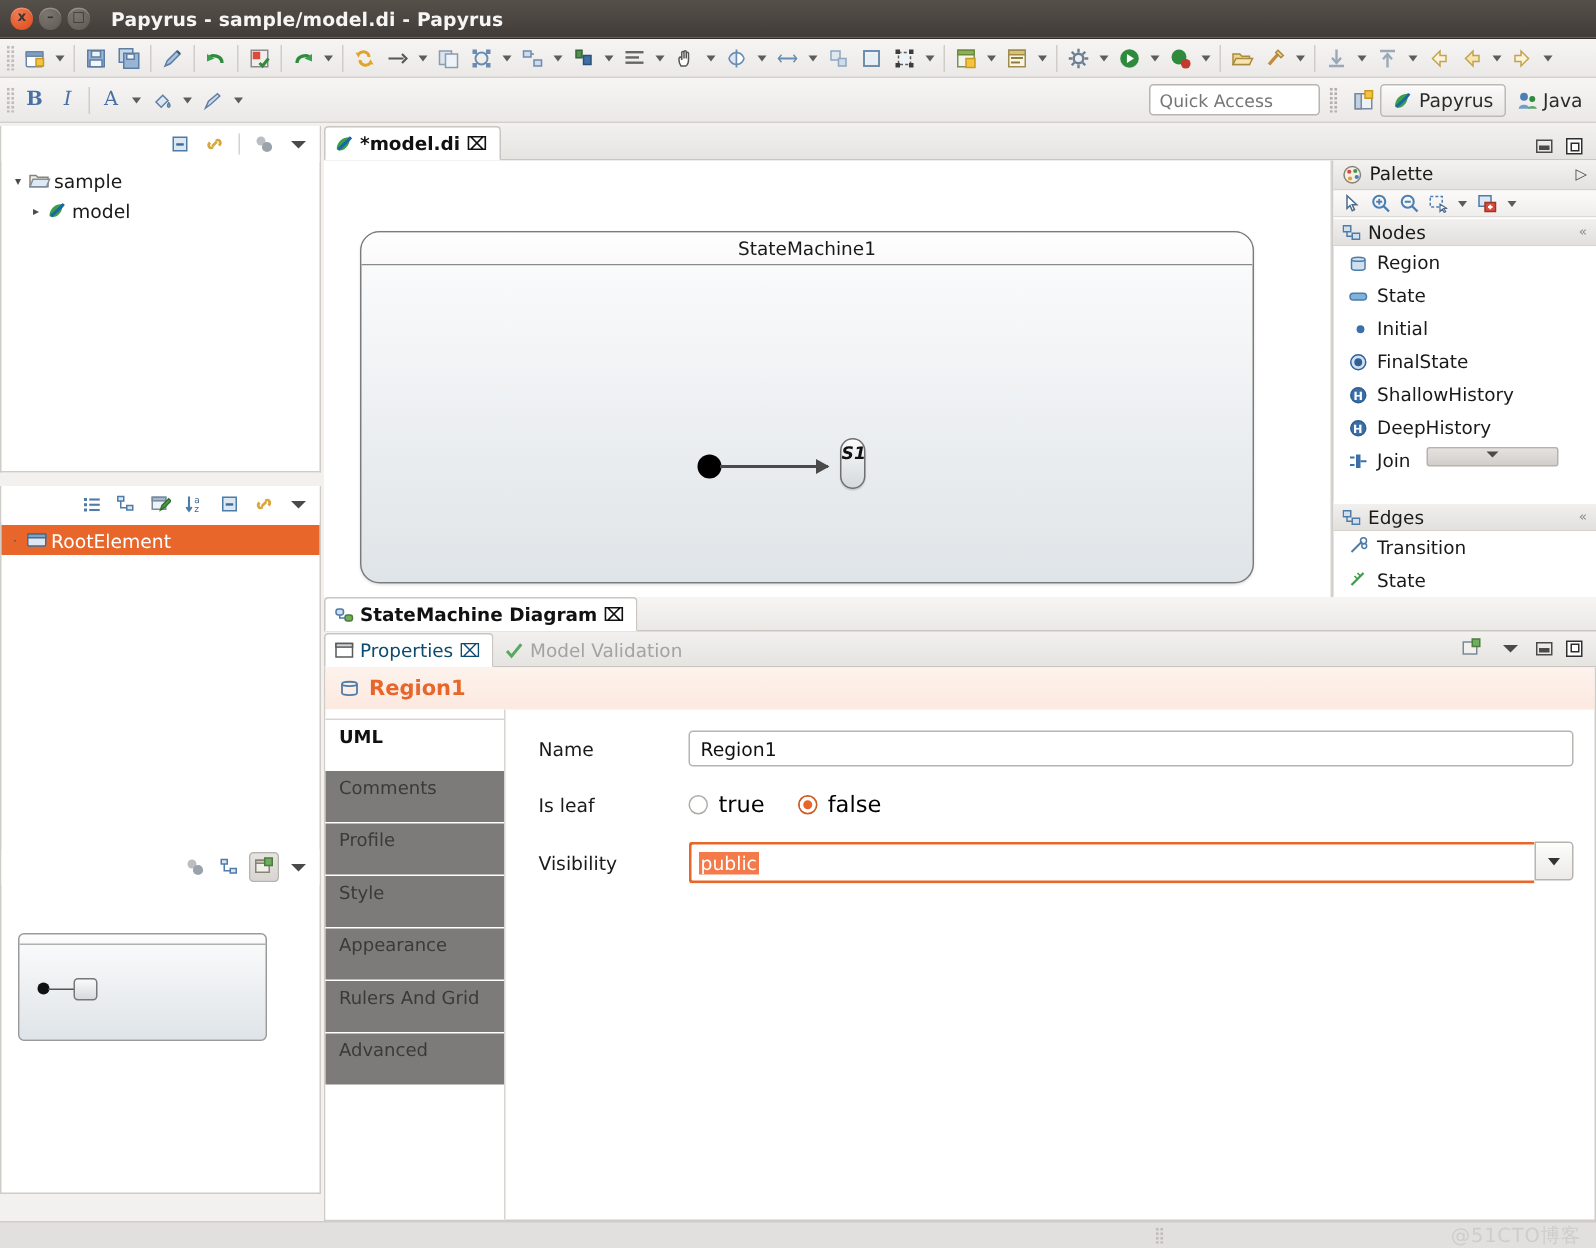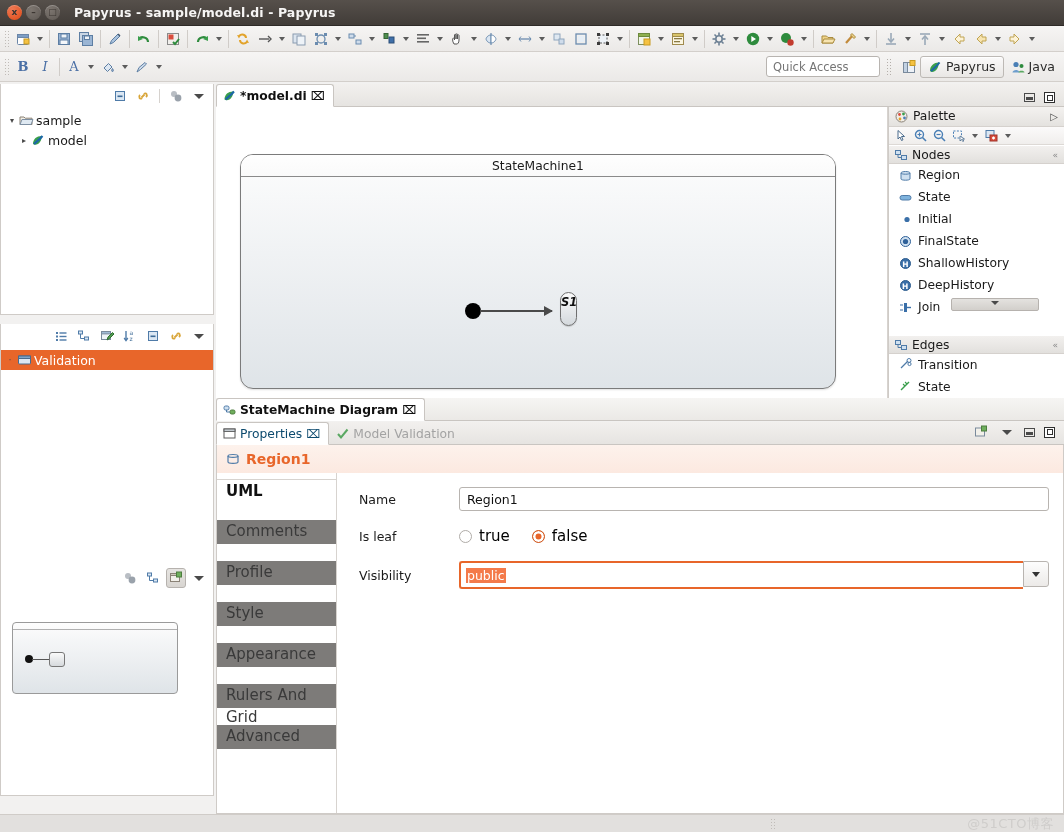--- a/index.html
+++ b/index.html
@@ -195,22 +195,22 @@
   .p-tab{display:flex;align-items:center;gap:4px;height:23px;padding:0 8px 0 6px;
     font-size:12.3px;font-weight:normal;color:#0c4a6e;background:#fff;
     border:1px solid #c9c5c1;border-bottom:1px solid #fff;border-radius:3px 3px 0 0;position:relative;top:1px;}
   .p-tab.inactive{background:transparent;border-color:transparent;color:#a3a3a3;font-weight:normal;}
   .p-body{position:absolute;left:0;right:0;top:23px;bottom:0;background:#fff;border:1px solid #cfcbc7;border-top:none;}
   .p-title{height:28px;display:flex;align-items:center;gap:6px;padding-left:9px;
     background:linear-gradient(to bottom,#fdf2ec,#fce9e0);}
   .p-title span{color:#e8662a;font-size:14px;font-weight:bold;}
   .p-cols{position:absolute;left:0;right:0;top:28px;bottom:0;display:flex;}
   .p-tablist{width:120px;padding-top:6px;background:#fff;border-right:1px solid #d7d3cf;}
-  .p-tablist .ptab{height:24px;line-height:22px;padding-left:9px;font-size:15px;color:#1f1f1f;
-     background:#7d7b79;color:#3a3a3a;margin-bottom:17px;}
+  .p-tablist .ptab{height:34px;line-height:22px;padding-left:9px;font-size:12px;color:#1f1f1f;
+     background:#7d7b79;color:#3a3a3a;margin-bottom:1px;}
   .p-tablist .ptab.sel{background:#fff;color:#111;font-weight:bold;border-top:1px solid #d7d3cf;}
   .p-form{flex:1;padding:14px 14px 0 22px;}
   .frow{display:flex;align-items:center;margin-bottom:16px;}
   .flabel{width:100px;font-size:12.5px;color:#1a1a1a;}
   .ftext{flex:1;height:24px;border:1px solid #b8b4b0;border-radius:3px;background:#fff;
      font-size:12.5px;color:#111;padding:0 7px;line-height:22px;font-family:inherit;}
   .radio-wrap{display:flex;align-items:center;gap:7px;margin-right:22px;font-size:15px;}
   .radio{width:13px;height:13px;border-radius:50%;border:1px solid #b0aca8;background:#fff;}
   .radio.on{background:#e8662a;border-color:#cf5a22;box-shadow:inset 0 0 0 2.5px #fff;}
   .combo{flex:1;display:flex;}
@@ -696,21 +696,21 @@
               <div class="chevron-dn"></div>
             </div>
         </div>
         <div class="tree">
           <div class="trow sel" style="padding-left:4px">
             <span class="tarr">·</span>
             <svg width="15" height="14">
                 <rect x="1.5" y="3" width="12" height="8" rx="1" fill="#dce7f2" stroke="#4a6b8c"></rect>
                 <rect x="1.5" y="3" width="12" height="2.5" fill="#7fa3c6" stroke="#4a6b8c"></rect>
               </svg>
-            <span>Validation</span>
+            <span>RootElement</span>
           </div>
         </div>
         <div class="ov-scroll" style="bottom:1px">
             <i></i>
           </div>
       </div>
     </div>
 
     <div class="view" id="outline">
       <div class="view-tabs">

